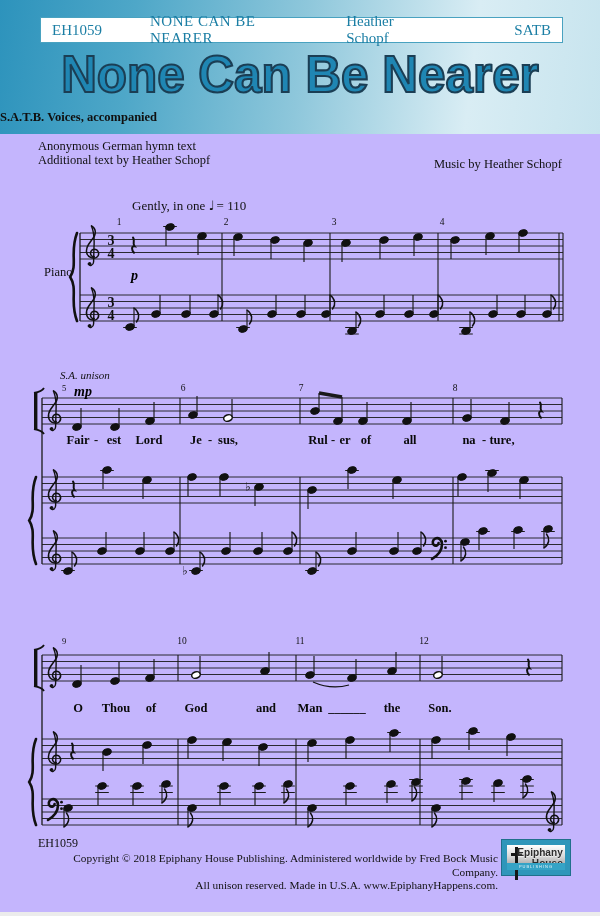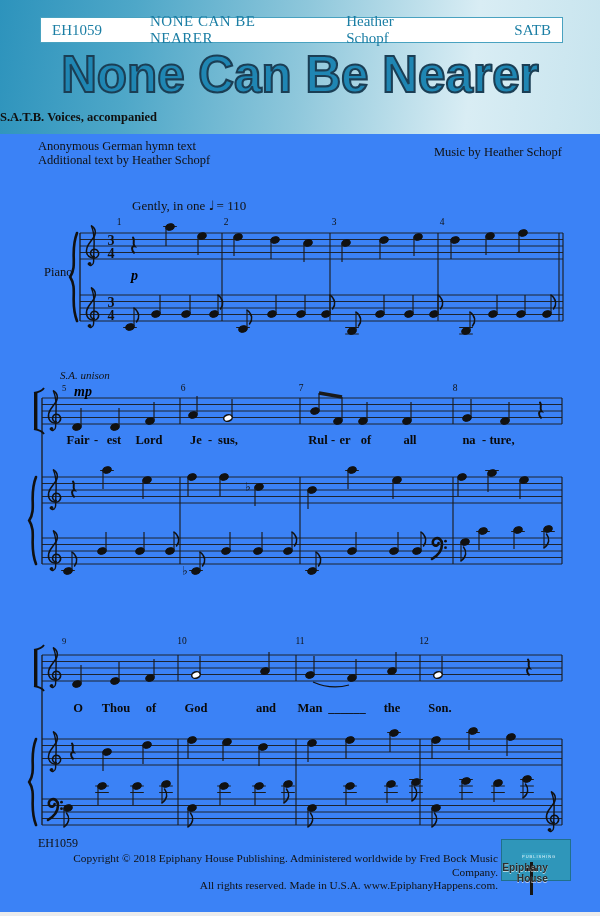--- a/index.html
+++ b/index.html
@@ -1,53 +1,53 @@
 <!DOCTYPE html>
 <html><head>
 <meta charset="utf-8">
 <style>
   html,body{margin:0;padding:0;background:#fff;}
-  .page{position:relative;width:600px;height:916px;background:#3b82f6;overflow:hidden;
+  .page{position:relative;width:600px;height:916px;background:#c4b5fd;overflow:hidden;
         font-family:"Liberation Serif",serif;color:#111;}
   
   .band{position:absolute;left:0;top:0;width:600px;height:134px;
         background:linear-gradient(97deg,#2d93bc 0%,#4ea7c8 22%,#8ec7db 50%,#d9edf4 78%,#c7e4ee 100%);}
   .topbar{position:absolute;left:40px;right:37px;top:17px;height:26px;background:#fff;
           border:1px solid #49a2c0;display:flex;align-items:center;box-sizing:border-box;
           padding:0 11px;font-size:15px;color:#1b7ea4;}
   .topbar .cat{margin-right:48px;}
   .topbar .cap{margin-right:auto;letter-spacing:.5px;}
   .topbar .comp{margin-right:78px;margin-left:30px;}
   .main-title{position:absolute;left:0;right:0;top:44px;margin:0;text-align:center;
           font-family:"Liberation Sans",sans-serif;font-weight:bold;font-size:52px;
           color:#1f86b3;-webkit-text-stroke:2.2px #1b3e54;letter-spacing:0;
           transform:scaleX(.95);transform-origin:center;}
   .subtitle{position:absolute;left:0;right:0;top:110px;text-align:left;
           font-size:12.5px;font-weight:bold;color:#101010;}
   
   .credits-left{position:absolute;left:38px;top:140px;font-size:12.5px;line-height:13.8px;}
-  .credits-right{position:absolute;right:38px;top:145px;font-size:12.5px;text-align:center;}
+  .credits-right{position:absolute;right:38px;top:157px;font-size:12.5px;text-align:center;}
   .tempo{position:absolute;left:84px;top:198px;font-size:13px;font-weight:normal;margin-left:48px;}
   .tempo .note-glyph{font-family:"DejaVu Sans",sans-serif;font-size:13px;margin-right:2px;}
   
   .sys{position:absolute;left:0;width:600px;}
   .sys text{user-select:none;}
   .mnum{font:9.5px "Liberation Serif",serif;fill:#111;}
   .mnum-s{font-size:8.5px;}
   .lyric{font:bold 12.5px "Liberation Serif",serif;fill:#0a0a0a;}
   .dyn{font:italic bold 14px "Liberation Serif",serif;fill:#000;}
   .expr{font:italic 11px "Liberation Serif",serif;fill:#111;}
   .tsig{font:bold 14px "Liberation Serif",serif;fill:#111;}
   .flatg{font:12px "DejaVu Sans",sans-serif;fill:#111;}
   .plabel{font:12.5px "Liberation Serif",serif;fill:#111;}
   
   .foot-cat{position:absolute;left:38px;top:836px;font-size:12px;}
   .foot-copy{position:absolute;left:38px;top:852px;width:460px;font-size:11.3px;line-height:13.5px;text-align:right;}
   .logo{position:absolute;left:501px;top:839px;width:70px;height:37px;background:#2f96ba;
-        border:1px solid #20708c;padding:20px;box-sizing:border-box;}
+        border:1px solid #20708c;padding:5px;box-sizing:border-box;}
   .logo-inner{position:relative;width:100%;height:100%;
         background:linear-gradient(180deg,#ffffff 0%,#d9d9d9 45%,#8f8f8f 100%);}
   .cross-v{position:absolute;left:8px;top:2px;width:3px;height:33px;background:#161616;}
   .cross-h{position:absolute;left:4px;top:8px;width:11px;height:3px;background:#161616;}
   .logo-text{position:absolute;right:2px;top:2px;text-align:right;
         font-family:"Liberation Sans",sans-serif;font-weight:bold;font-size:11.5px;
         line-height:10.5px;color:#2e2e2e;transform:scaleX(.88);transform-origin:right;
         text-shadow:0 1px 0 rgba(255,255,255,.6);}
   .logo-band{position:absolute;bottom:0;left:0;right:0;height:7px;background:#35a3c6;
         color:#eaf6fa;font:4px "Liberation Sans",sans-serif;letter-spacing:1px;
@@ -510,21 +510,21 @@
       <path d="M 34 686 Q 42 687.5 44 691" fill="none" stroke="#111" stroke-width="1.8"></path>
       <text x="64" y="644" class="mnum mnum-s" text-anchor="middle">9</text>
       <text x="182" y="644" class="mnum" text-anchor="middle">10</text>
       <text x="300" y="644" class="mnum" text-anchor="middle">11</text>
       <text x="424" y="644" class="mnum" text-anchor="middle">12</text>
     </svg>
 
   <div class="foot-cat">EH1059</div>
   <div class="foot-copy">
     <div>Copyright © 2018 Epiphany House Publishing. Administered worldwide by Fred Bock Music Company.</div>
-    <div>All rights reserved. Made in U.S.A. www.EpiphanyHappens.com.</div>
+    <div>All unison reserved. Made in U.S.A. www.EpiphanyHappens.com.</div>
   </div>
 
   <div class="logo">
     <div class="logo-inner">
       <span class="cross-v"></span>
       <span class="cross-h"></span>
       <div class="logo-text">
         <div>Epiphany</div>
         <div>House</div>
       </div>

